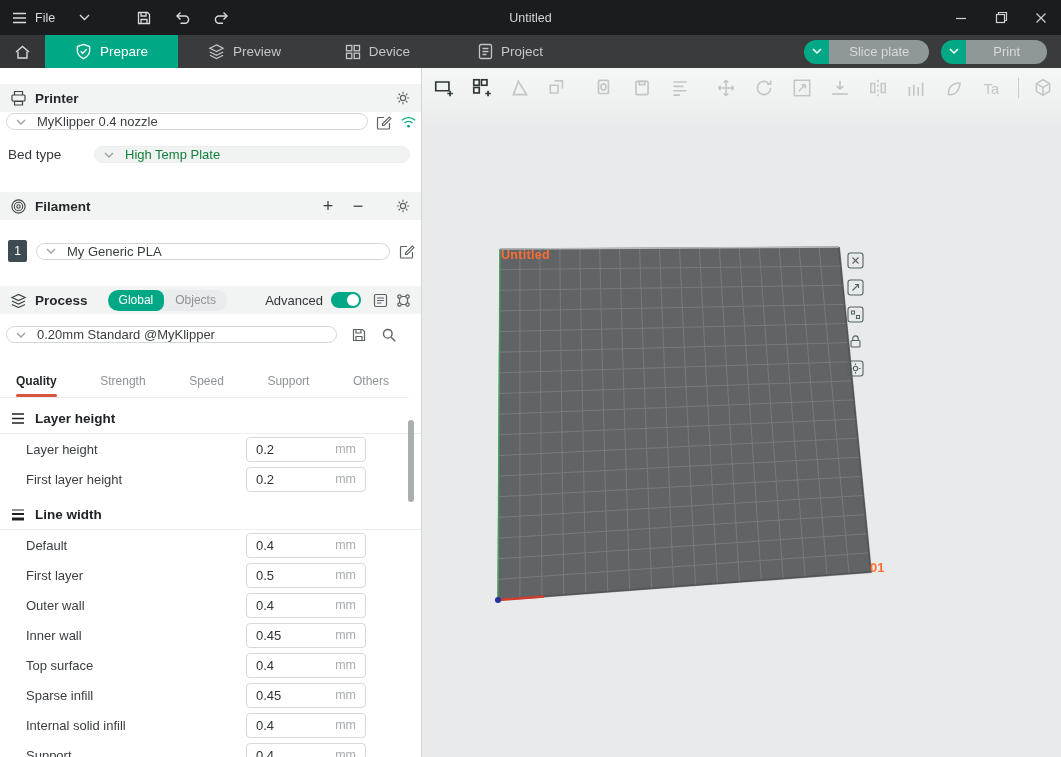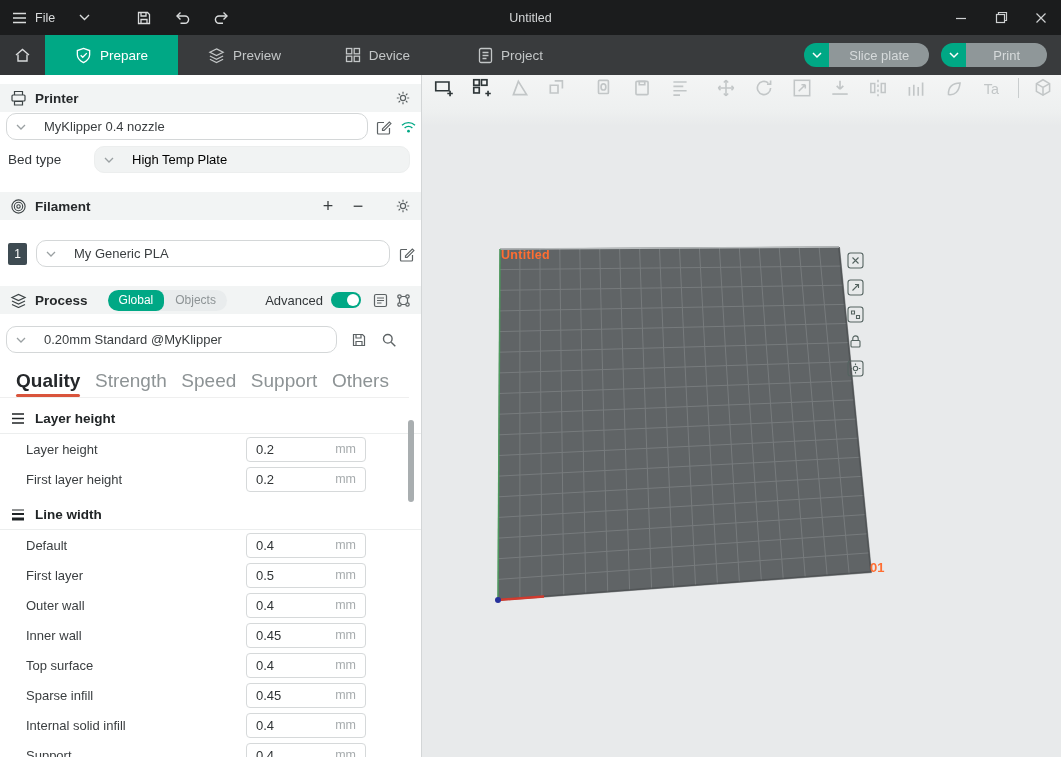--- a/index.html
+++ b/index.html
@@ -8,52 +8,52 @@
   svg{display:block;}
 
   
   .titlebar{position:absolute;top:0;left:0;right:0;height:35px;background:#1b1c1d;color:#d9dbdc;display:flex;align-items:center;z-index:30;}
   .tb-btn{display:flex;align-items:center;height:17px;padding:0 8px;font-size:12.5px;gap:7px;}
   .tb-title{position:absolute;left:0;right:0;text-align:center;font-size:12.5px;color:#d4d6d7;pointer-events:none;}
   .tb-controls{margin-left:auto;display:flex;z-index:2;}
   .tb-ctrl{width:40px;height:35px;display:flex;align-items:center;justify-content:center;color:#cfd1d2;}
 
   
-  .tabbar{position:absolute;top:35px;left:0;right:0;height:40px;background:#393b3d;display:flex;align-items:stretch;z-index:25;}
+  .tabbar{position:absolute;top:35px;left:0;right:0;height:33px;background:#393b3d;display:flex;align-items:stretch;z-index:25;}
   .home-btn{width:45px;display:flex;align-items:center;justify-content:center;color:#d8dadb;background:#333537;}
   .mtab{width:133px;display:flex;align-items:center;justify-content:center;gap:8px;color:#c3c6c7;font-size:13.5px;}
   .mtab.active{background:#00a885;color:#fff;}
   .tab-actions{margin-left:auto;display:flex;align-items:center;gap:12px;padding-right:14px;}
   .action-btn{height:24px;border-radius:12px;display:flex;overflow:hidden;}
   .chev-seg{width:25px;background:#00a885;display:flex;align-items:center;justify-content:center;color:#fff;}
   .btn-label{background:#8f9799;color:#d6dadb;display:flex;align-items:center;font-size:13px;}
   .btn-label.wide{padding:2px 20px;}
   .btn-label.narrow{padding:6px 27px;}
 
   
   .sidebar{position:absolute;top:68px;left:0;width:422px;bottom:0;background:#fff;border-right:1px solid #d3d6d7;z-index:20;}
   .secbar{position:absolute;left:0;right:0;height:28px;background:#f2f4f4;display:flex;align-items:center;padding:0 10px;gap:8px;}
   .sectitle{font-size:13.5px;font-weight:700;color:#26292b;}
   .abs-row{position:absolute;}
-  .dd{display:flex;align-items:center;height:27px;background:#fff;border:1px solid #d4d7d8;border-radius:10px;padding:0 9px;gap:18px;color:#3a3e40;font-size:13px;}
+  .dd{display:flex;align-items:center;height:17px;background:#fff;border:1px solid #d4d7d8;border-radius:10px;padding:0 9px;gap:11px;color:#3a3e40;font-size:13px;}
   .dd .chev{color:#9aa0a2;display:flex;}
-  .dd.filled{background:#f1f3f3;border-color:#eceeee;color:#000000;}
+  .dd.filled{background:#f1f3f3;border-color:#eceeee;color:#15803d;}
   .icon-btn{display:flex;align-items:center;justify-content:center;color:#5c6264;}
   .gear{color:#5c6264;}
   .bedlabel{font-size:13.5px;color:#33373a;}
   .fil-op{font-size:18px;color:#3a3e40;width:22px;text-align:center;line-height:18px;}
   .slot-badge{width:19px;height:22px;background:#3e4b52;color:#fff;display:flex;align-items:center;justify-content:center;font-size:12px;border-radius:2px;}
   .scope-pill{display:flex;height:21px;border-radius:11px;background:#e9eced;overflow:hidden;font-size:12px;margin-left:12px;align-items:stretch;}
   .scope-opt{display:flex;align-items:center;padding:0 11px;color:#8d9395;}
   .scope-opt.active{background:#00a885;color:#fff;border-radius:8px;}
   .advanced-label{font-size:13px;color:#33373a;}
   .switch{width:30px;height:16px;border-radius:9px;background:#00a885;position:relative;}
   .switch::after{content:"";position:absolute;right:2px;top:2px;width:12px;height:12px;border-radius:50%;background:#fff;}
   .ptabs{position:absolute;top:296px;left:0;right:12px;height:34px;display:flex;align-items:center;justify-content:space-between;padding:0 20px 0 16px;border-bottom:1px solid #efefef;}
-  .ptab{position:relative;height:100%;display:flex;align-items:center;color:#8d9395;font-size:19px;}
+  .ptab{position:relative;height:100%;display:flex;align-items:center;color:#8d9395;font-size:12px;}
   .ptab.active{color:#24272a;font-weight:700;}
   .ptab.active::after{content:"";position:absolute;left:0;right:0;bottom:0;height:3px;background:#d9543c;border-radius:2px;}
   .params{position:absolute;top:330px;left:0;right:0;bottom:0;overflow:hidden;}
   .psec{display:flex;align-items:center;gap:9px;height:30px;padding:0 10px;border-bottom:1px solid #eceeee;margin-top:6px;}
   .psec:first-child{margin-top:6px;}
   .psec .t{font-weight:700;font-size:13.5px;color:#202426;}
   .prow{display:flex;align-items:center;height:30px;padding-left:26px;padding-right:55px;}
   .plabel{font-size:13px;color:#3a3e40;white-space:nowrap;}
   .pinput{margin-left:auto;width:120px;height:25px;border:1px solid #d6d9da;border-radius:4px;display:flex;align-items:center;padding:0 9px;background:#fff;}
   .pval{font-size:13px;color:#303436;}

